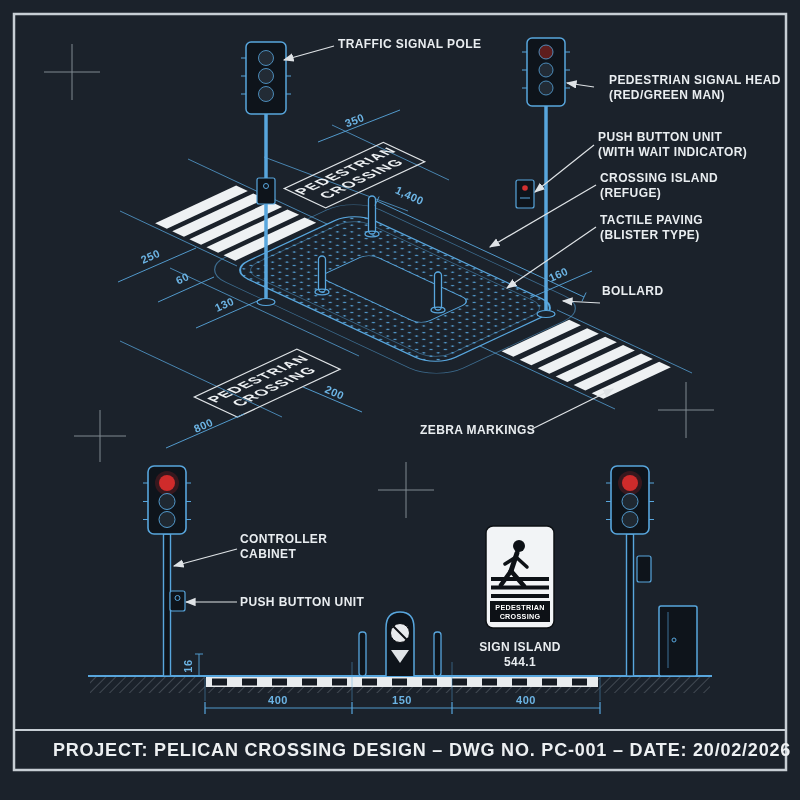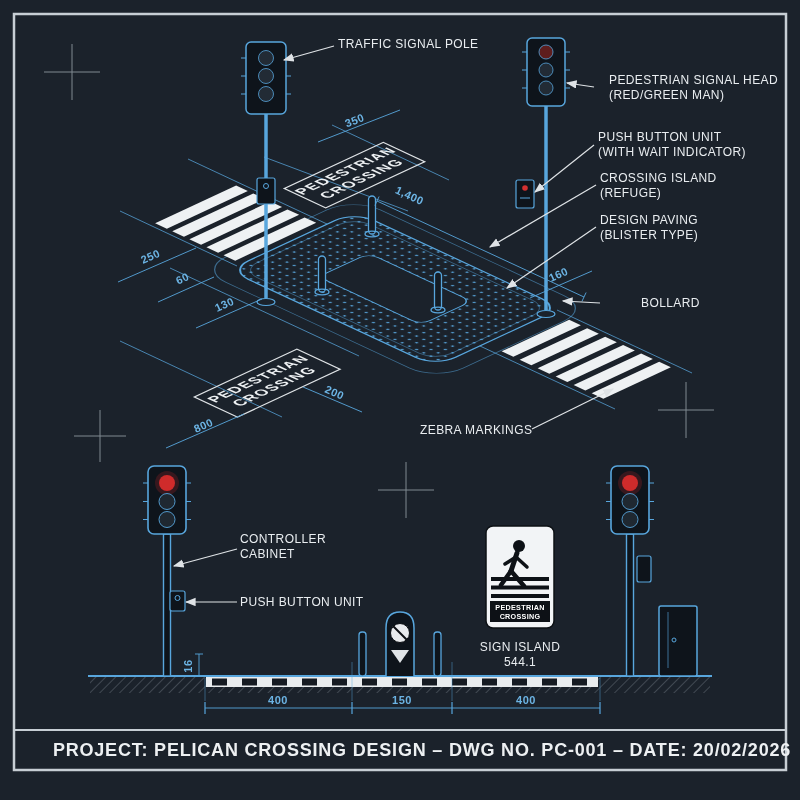--- a/index.html
+++ b/index.html
@@ -3,21 +3,21 @@
 <meta charset="utf-8">
 <style>
   html,body { margin:0; padding:0; }
   body {
     width:800px; height:800px; position:relative; overflow:hidden;
     background:#1b222b;
     font-family:"Liberation Sans", sans-serif;
   }
   svg { position:absolute; left:0; top:0; }
   .label {
-    position:absolute; color:#e9edf0; font-size:12px; font-weight:normal;
+    position:absolute; color:#e9edf0; font-size:12px; font-weight:bold;
     letter-spacing:.4px; line-height:15px; white-space:nowrap;
   }
   .label.center { text-align:center; }
   .title-bar {
     position:absolute; left:16px; top:732px; width:768px; height:36px;
     display:flex; align-items:center; justify-content:center;
     color:#edf0f2; font-size:18px; font-weight:bold; letter-spacing:.8px;
     white-space:nowrap;
     padding-left:22px;
   }
@@ -346,25 +346,25 @@
   <div>PUSH BUTTON UNIT</div>
   <div>(WITH WAIT INDICATOR)</div>
 </div>
 
 <div class="label" style="left:600px; top:171px;">
   <div>CROSSING ISLAND</div>
   <div>(REFUGE)</div>
 </div>
 
 <div class="label" style="left:600px; top:213px;">
-  <div>DESIGN PAVING</div>
+  <div>TACTILE PAVING</div>
   <div>(BLISTER TYPE)</div>
 </div>
 
-<div class="label" style="left:602px; top:296px;margin-left:39px;">BOLLARD</div>
+<div class="label" style="left:602px; top:284px;">BOLLARD</div>
 
 <div class="label" style="left:420px; top:423px;">ZEBRA MARKINGS</div>
 
 <div class="label" style="left:240px; top:532px;">
   <div>CONTROLLER</div>
   <div>CABINET</div>
 </div>
 
 <div class="label" style="left:240px; top:595px;">PUSH BUTTON UNIT</div>
 

